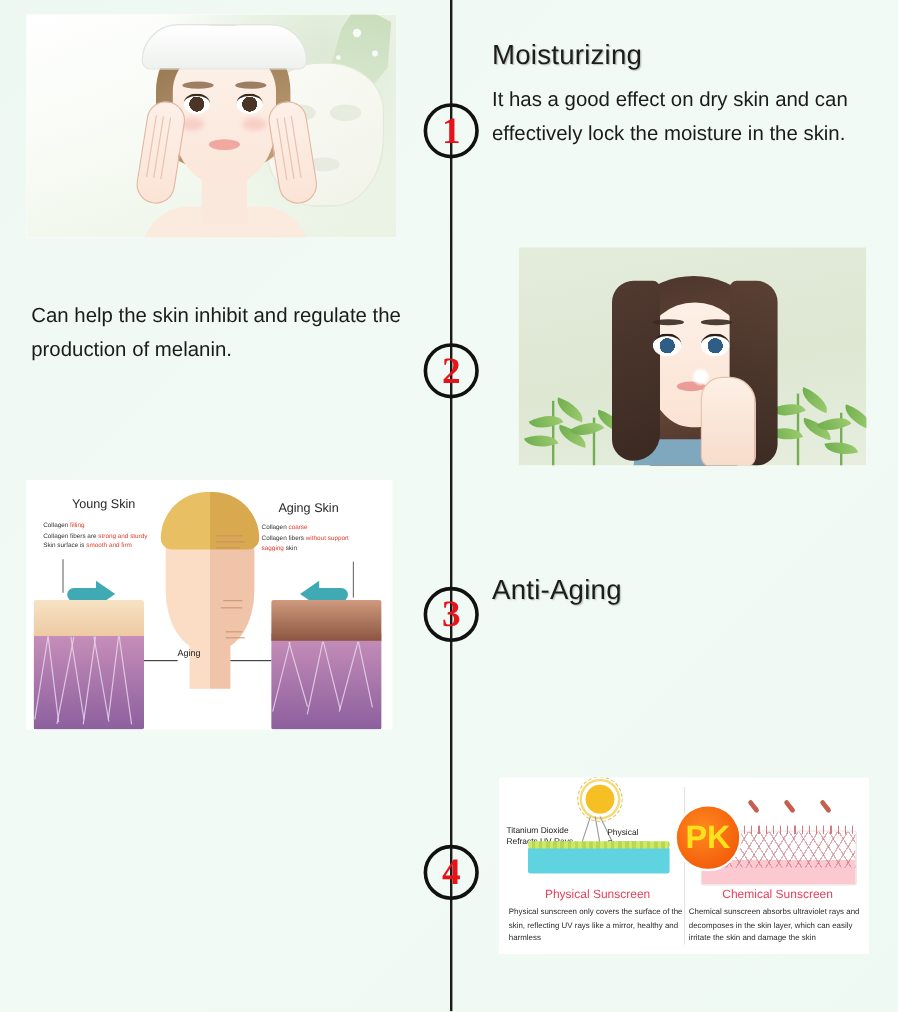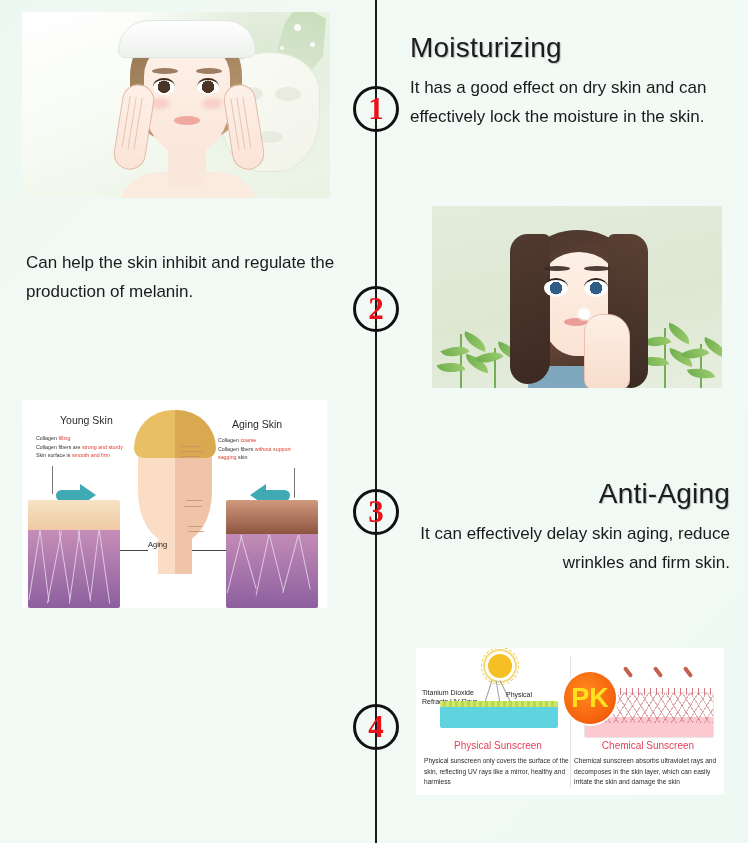--- a/index.html
+++ b/index.html
@@ -54,35 +54,35 @@
   }
   #marker-1 { left: 353px; top: 86px; }
   #marker-2 { left: 353px; top: 286px; }
   #marker-3 { left: 353px; top: 489px; }
   #marker-4 { left: 353px; top: 704px; }
 
   
   .block { position: absolute; z-index: 5; }
   .block h2 {
     margin: 0 0 9px 0;
-    font-size: 28px;
+    font-size: 23px;
     font-weight: normal;
     color: #1c1c1c;
     letter-spacing: .2px;
     text-shadow: 1px 1px 1px rgba(120,120,120,.45);
   }
   .block p {
     margin: 0;
     font-size: 17px;
     line-height: 1.72;
     color: #1b1b1b;
   }
   #text-1 { left: 410px; top: 32px; width: 318px; }
   #text-2 { left: 26px;  top: 248px; width: 330px; }
-  #text-3 { left: 410px; top: 478px; width: 320px; text-align: right; }
+  #text-3 { left: 410px; top: 478px; width: 320px; }
   #text-4 { left: 24px;  top: 648px; width: 330px; }
 
   
   .illus {
     position: absolute;
     overflow: hidden;
     z-index: 4;
     background: #ffffff;
   }
   #img-1 { left: 22px;  top: 12px;  width: 308px; height: 186px; }
@@ -522,21 +522,20 @@
     <div class="i3-lead" style="left:170px;top:150px;width:34px;"></div>
     <div class="i3-dermis-label">Aging</div>
   </div>
 
   <div class="marker" id="marker-3">
     <span>3</span>
   </div>
 
   <div class="block" id="text-3">
     <h2>Anti-Aging</h2>
-    <p>It can effectively delay skin aging, reduce wrinkles and firm skin.</p>
   </div>
 
   <div class="block" id="text-4">
   </div>
 
   <div class="marker" id="marker-4">
     <span>4</span>
   </div>
 
   <div class="illus" id="img-4">

